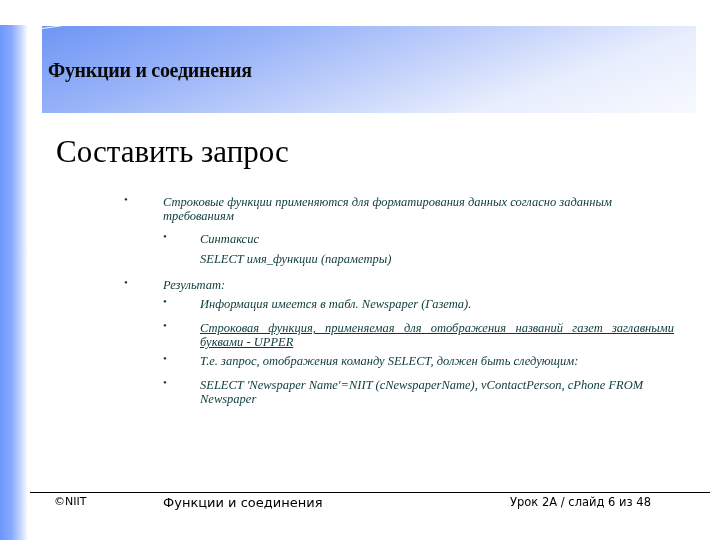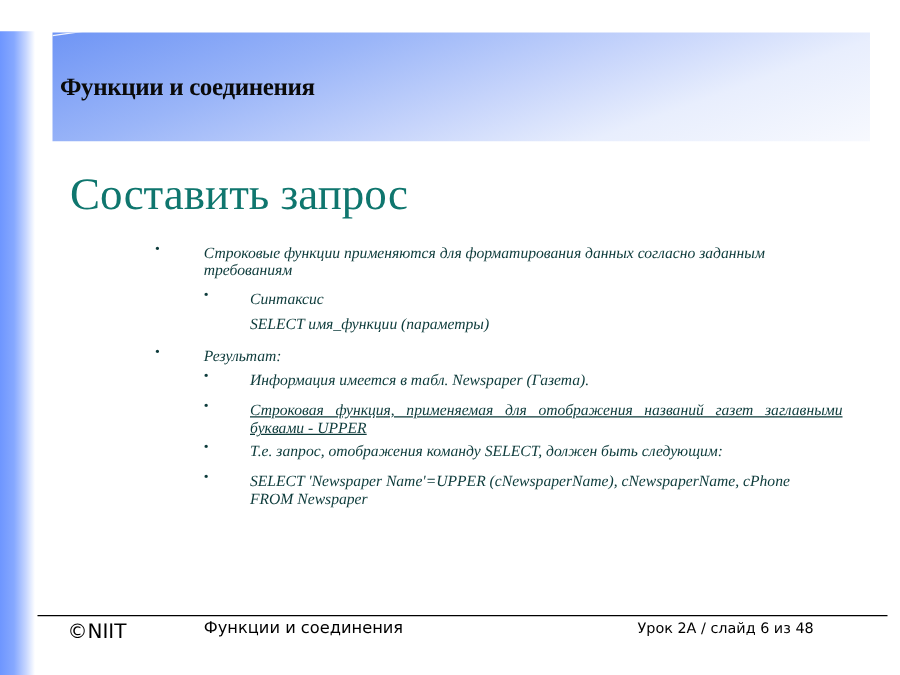--- a/index.html
+++ b/index.html
@@ -3,27 +3,27 @@
 <meta charset="utf-8">
 <style>
   html, body { margin:0; padding:0; }
   body { width:720px; height:540px; position:relative; background:#ffffff; overflow:hidden; font-family:"Liberation Serif", serif; }
   .left-bar { position:absolute; left:0; top:25px; width:28px; height:515px;
     background:linear-gradient(to right, #6e96ff 0%, #86a8ff 40%, #c8d7ff 75%, #ffffff 100%); }
   .banner { position:absolute; left:42px; top:26px; width:654px; height:87px;
     background:linear-gradient(160deg, #6f95f5 0%, #9ab5f8 30%, #c6d4fb 55%, #e8eefd 75%, #f7f9fe 100%); overflow:hidden; }
   .banner .streak { position:absolute; left:0; top:2px; width:80px; height:1px; background:#ffffff; transform:rotate(-8deg); transform-origin:left; opacity:.9; }
   .banner-title { position:absolute; left:6px; top:33px; font-family:"Liberation Serif", serif; font-weight:bold; font-size:20px; color:#0a0a0a; letter-spacing:-0.3px; }
-  .slide-title { position:absolute; left:56px; top:134px; font-size:36px; color:#0f766e; font-family:"Liberation Serif", serif; }
+  .slide-title { position:absolute; left:56px; top:134px; font-size:31px; color:#000000; font-family:"Liberation Serif", serif; }
   .content { position:absolute; left:0; top:0; width:720px; font-family:"Liberation Serif", serif; font-style:italic; color:#0c3a3a; font-size:12.5px; }
   .item { position:absolute; line-height:14px; }
   .bullet { position:absolute; font-style:normal; font-size:11px; color:#0c3a3a; }
   .justify { text-align:justify; text-align-last:left;text-decoration:underline; }
   .footer-line { position:absolute; left:30px; top:492px; width:680px; height:1px; background:#000; }
-  .footer { position:absolute; top:495px; font-family:"DejaVu Sans", sans-serif; font-size:16px; color:#000; }
+  .footer { position:absolute; top:495px; font-family:"DejaVu Sans", sans-serif; font-size:11px; color:#000; }
 </style>
 </head>
 <body>
 
 <div class="left-bar"></div>
 
 <div class="banner">
   <div class="streak"></div>
   <div class="banner-title">Функции и соединения</div>
 </div>
@@ -46,19 +46,19 @@
   <span class="bullet" style="left:163px; top:295px;">•</span>
   <div class="item" style="left:200px; top:297px;">Информация имеется в табл. Newspaper (Газета).</div>
 
   <span class="bullet" style="left:163px; top:319px;">•</span>
   <div class="item justify" style="left:200px; top:321px; width:474px;">Строковая функция, применяемая для отображения названий газет заглавными буквами - UPPER</div>
 
   <span class="bullet" style="left:163px; top:352px;">•</span>
   <div class="item" style="left:200px; top:354px;">Т.е. запрос, отображения команду SELECT, должен быть следующим:</div>
 
   <span class="bullet" style="left:163px; top:376px;">•</span>
-  <div class="item" style="left:200px; top:378px; width:460px;">SELECT 'Newspaper Name'=UPPER (cNewspaperName), cNewspaperName, cPhone FROM Newspaper</div>
+  <div class="item" style="left:200px; top:378px; width:460px;">SELECT 'Newspaper Name'=NIIT (cNewspaperName), vContactPerson, cPhone FROM Newspaper</div>
 </div>
 
 <div class="footer-line"></div>
 <div class="footer" style="left:54px;">©NIIT</div>
 <div class="footer" style="left:163px; font-size:13px;">Функции и соединения</div>
 <div class="footer" style="left:510px; font-size:11.5px;text-align:center;">Урок 2A / слайд 6 из 48</div>
 
 </body></html>

